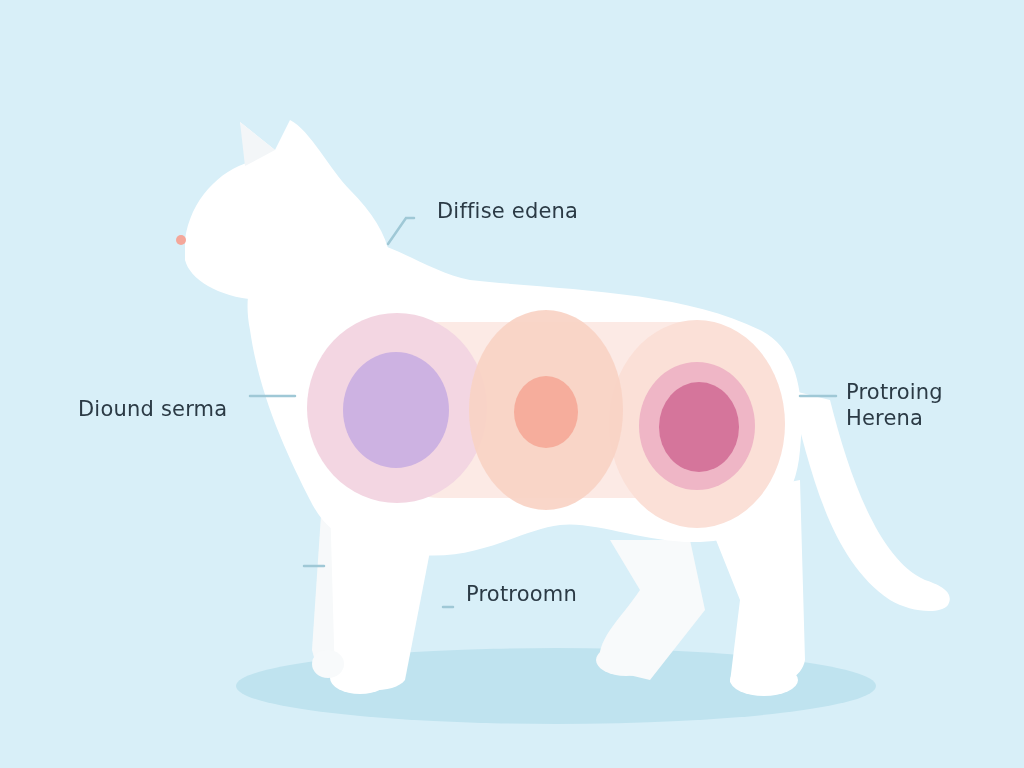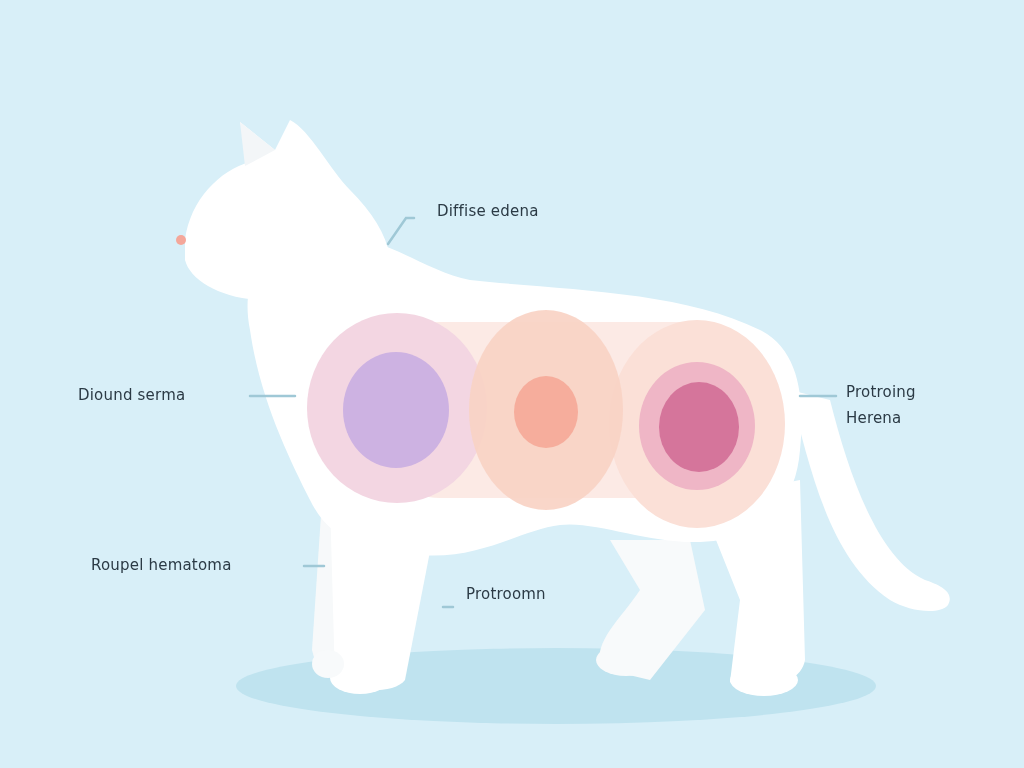--- a/index.html
+++ b/index.html
@@ -7,21 +7,21 @@
     width: 1024px; height: 768px; overflow: hidden;
     background: #d8eff8;
     font-family: "DejaVu Sans", sans-serif;
     position: relative;
   }
   .stage { position: absolute; left: 0; top: 0; width: 1024px; height: 768px; }
   svg.art { position: absolute; left: 0; top: 0; }
   .label {
     position: absolute;
     color: #2b3a45;
-    font-size: 15px;
+    font-size: 21px;
     letter-spacing: 0.2px;
     white-space: nowrap;
     line-height: 26px;
   }
   .label.center { text-align: left; }
 </style>
 </head>
 <body>
 
 <div class="stage">
@@ -57,18 +57,17 @@
     <ellipse cx="699" cy="427" rx="40" ry="45" fill="#d5759b"></ellipse>
 
     <path d="M388 244 L 406 218 L 414 218" stroke="#9fc8d6" stroke-width="2.5" fill="none" stroke-linecap="round"></path>
     <line x1="250" y1="396" x2="295" y2="396" stroke="#9fc8d6" stroke-width="2.5" stroke-linecap="round"></line>
     <line x1="800" y1="396" x2="836" y2="396" stroke="#9fc8d6" stroke-width="2.5" stroke-linecap="round"></line>
     <line x1="304" y1="566" x2="324" y2="566" stroke="#9fc8d6" stroke-width="2.5" stroke-linecap="round"></line>
     <line x1="443" y1="607" x2="453" y2="607" stroke="#9fc8d6" stroke-width="2.5" stroke-linecap="round"></line>
   </svg>
 
   <div class="label" style="left:437px; top:198px;">Diffise edena</div>
-  <div class="label" style="left:78px; top:382px;">Diound serma</div>
+  <div class="label" style="left:78px; top:396px;">Diound serma</div>
   <div class="label center" style="left:846px; top:379px; width:126px; white-space:pre-line;">Protroing
 Herena</div>
-  <div class="label" style="left:91px; top:552px;">Roupel hematoma</div>
   <div class="label" style="left:466px; top:581px;">Protroomn</div>
 </div>
 
 </body></html>

